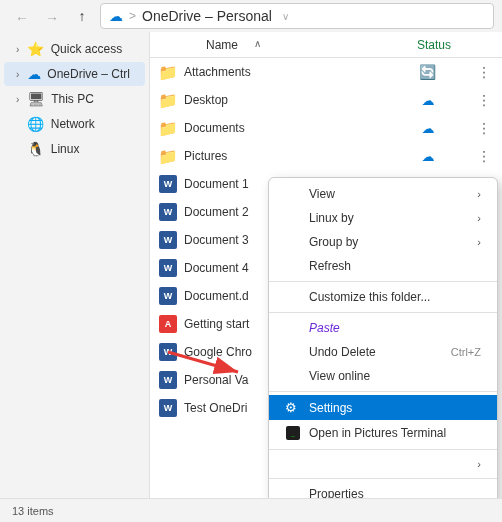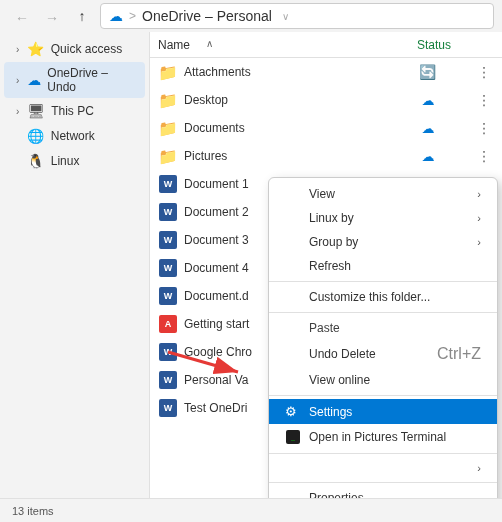--- a/index.html
+++ b/index.html
@@ -112,20 +112,21 @@
       background: white;
       padding: 0 8px;
     }
     .col-name {
       flex: 1;
       font-size: 12px;
       color: #333;
       display: flex;
       align-items: flex-start;
       gap: 16px;
+      margin-left: 48px;
     }
     .col-status {
       width: 80px;
       font-size: 12px;
       color: #15803d;
       text-align: center;
     }
     .col-extra { width: 20px; }
     .sort-arrow { color: #666; font-size: 10px; }
 
@@ -193,24 +194,24 @@
       color: #333;
       gap: 8px;
       position: relative;
       justify-content: flex-end;
     }
     .menu-item.highlighted {
       background: #0078d4;
       color: white;
     }
     .menu-item.highlighted .menu-item-icon { color: white; }
-    .menu-item.disabled-item { color: #404040; cursor: default; }
+    .menu-item.disabled-item { color: #6d28d9; cursor: default; font-style: italic; }
     .menu-item-icon { font-size: 13px; color: #555; min-width: 16px; }
     .menu-item-text { flex: 1; }
-    .menu-item-shortcut { color: #888; font-size: 16px; }
+    .menu-item-shortcut { color: #888; font-size: 11px; }
     .menu-item-arrow { color: #555; font-size: 11px; }
     .menu-divider { height: 1px; background: #e0e0e0; margin: 3px 0; }
     .menu-item-icon-img {
       width: 16px; height: 16px;
       display: flex; align-items: center; justify-content: center;
     }
     .terminal-icon-bg {
       width: 14px; height: 14px;
       background: #1e1e1e;
       border-radius: 2px;
@@ -273,21 +274,21 @@
 
   <div class="sidebar">
     <div class="sidebar-item">
       <span class="chevron">›</span>
       <span class="icon star-icon">⭐</span>
       <span>Quick access</span>
     </div>
     <div class="sidebar-item active">
       <span class="chevron">›</span>
       <span class="icon onedrive-icon">☁</span>
-      <span>OneDrive – Undo</span>
+      <span>OneDrive – Ctrl</span>
     </div>
     <div class="sidebar-item">
       <span class="chevron">›</span>
       <span class="icon pc-icon">🖥</span>
       <span>This PC</span>
     </div>
     <div class="sidebar-item">
       <span class="chevron" style="visibility:hidden">›</span>
       <span class="icon network-icon">🌐</span>
       <span>Network</span>

